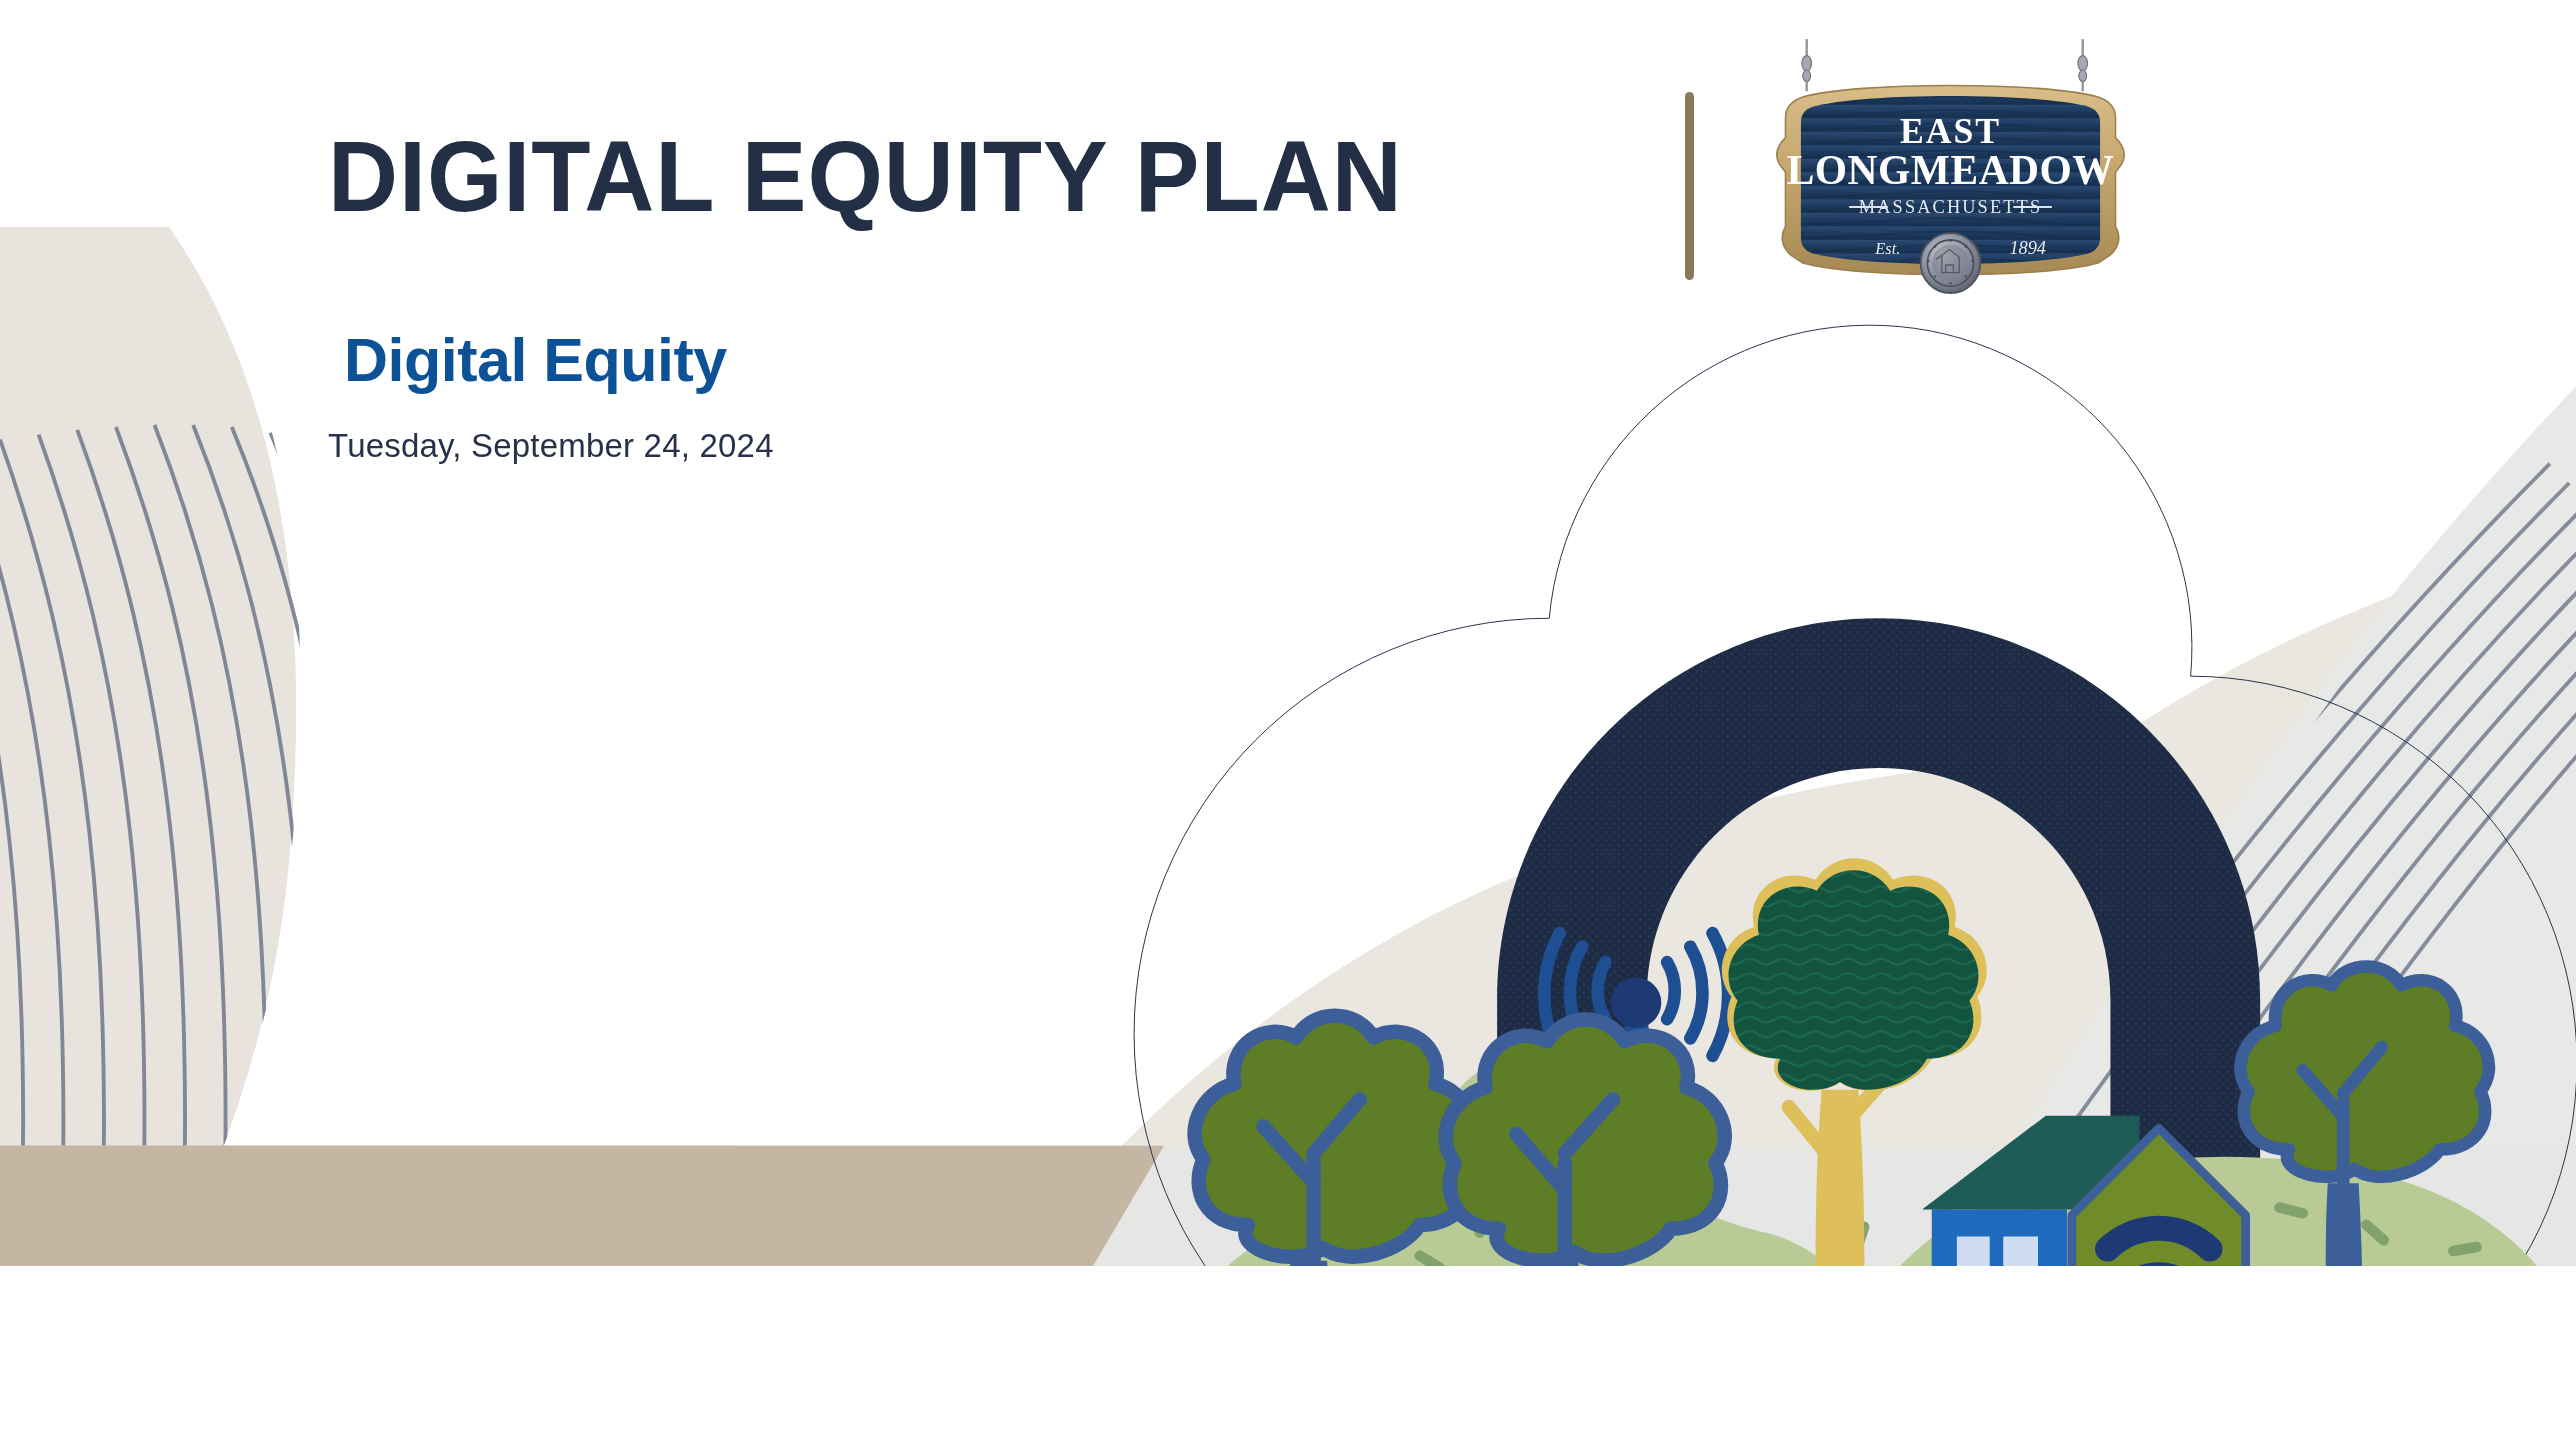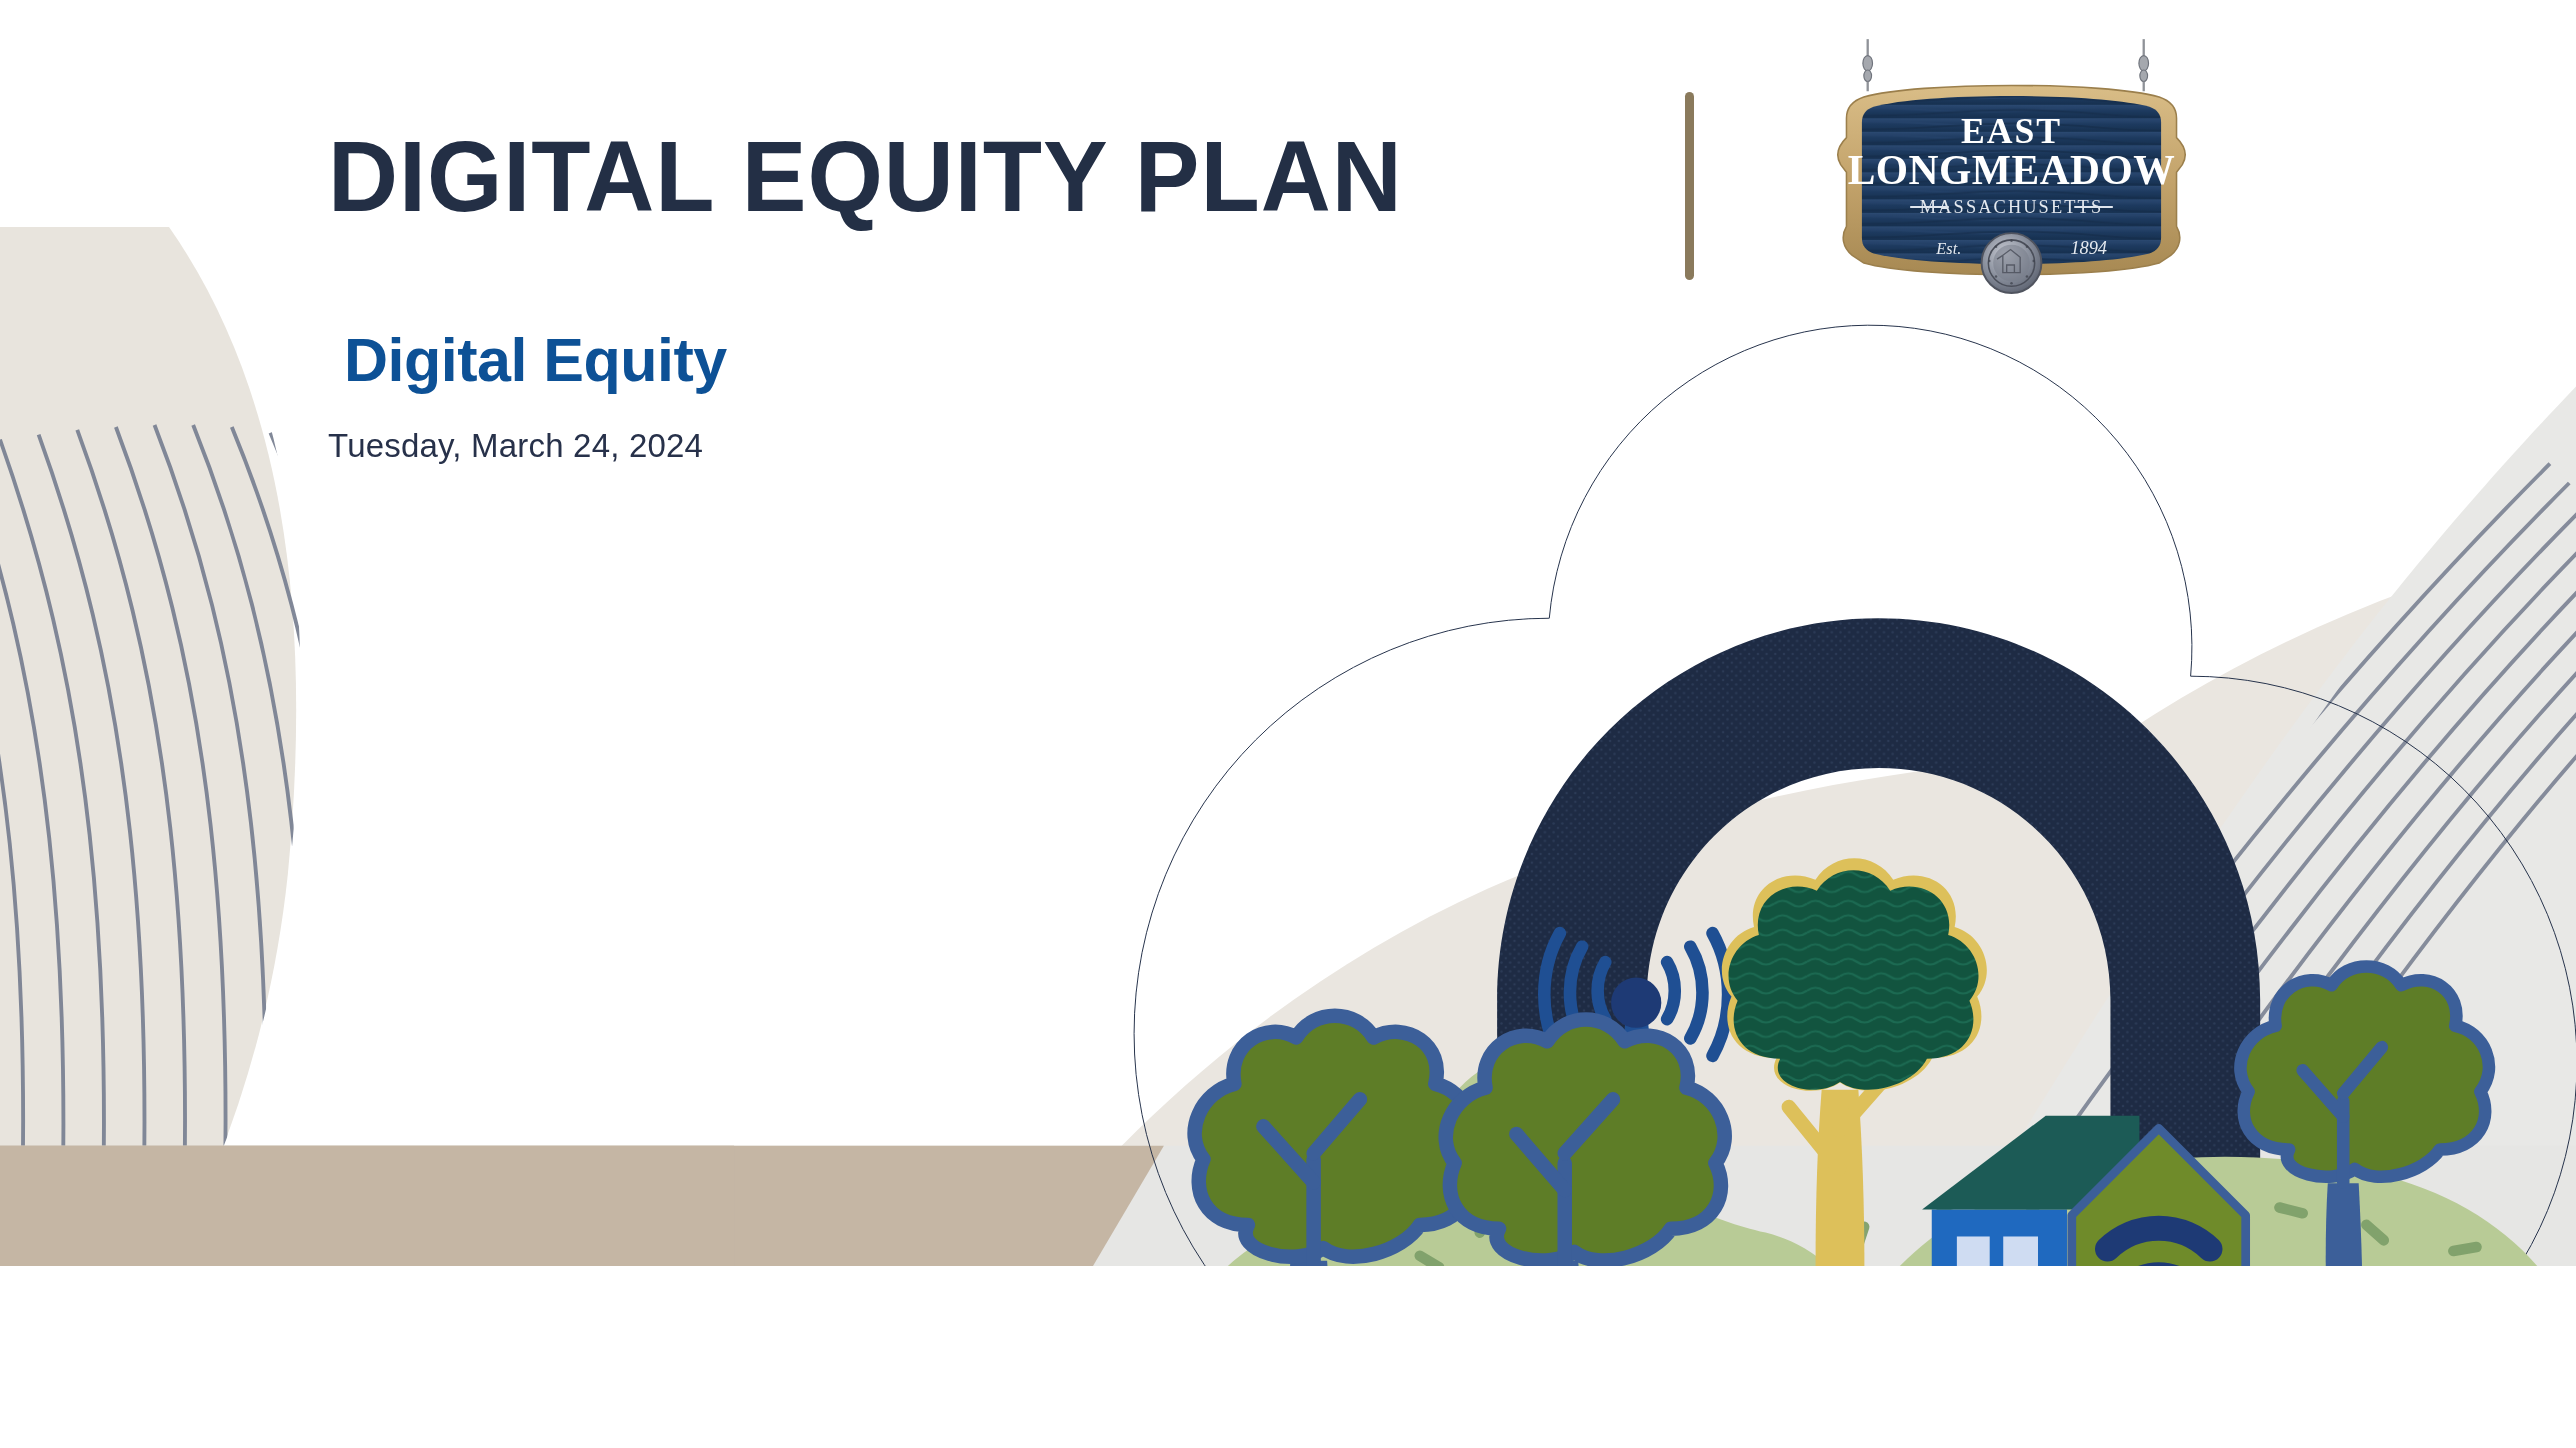--- a/index.html
+++ b/index.html
@@ -70,21 +70,21 @@
     top: 92px;
     width: 8.7px;
     height: 188px;
     background: #8a7a5c;
     border-radius: 4.8px;
     z-index: 41;
   }
   
   #town-sign {
     position: absolute;
-    left: 1804px;
+    left: 1743px;
     top: 37px;
     width: 415px;
     height: 261px;
     z-index: 42;
   }
   #town-sign svg { display: block; width: 100%; height: 100%; }
 </style>
 </head>
 <body>
 
@@ -399,21 +399,21 @@
       </g>
 
     </g>
   </svg>
 
   <div id="text-block">
     <h1 id="main-title">DIGITAL EQUITY PLAN</h1>
     <h2 id="subtitle">
       <span class="sub-line">Digital Equity</span>
     </h2>
-    <p id="meeting-date">Tuesday, March 24, 2024</p>
+    <p id="meeting-date">Tuesday, September 24, 2024</p>
   </div>
 
   <div id="logo-divider"></div>
 
   <div id="town-sign">
     <svg viewBox="0 0 430 270" xmlns="http://www.w3.org/2000/svg">
       <defs>
         <linearGradient id="woodGrad" x1="0" y1="0" x2="0" y2="1">
           <stop offset="0%" stop-color="#2c4a72"></stop>
           <stop offset="45%" stop-color="#1d3a5f"></stop>

